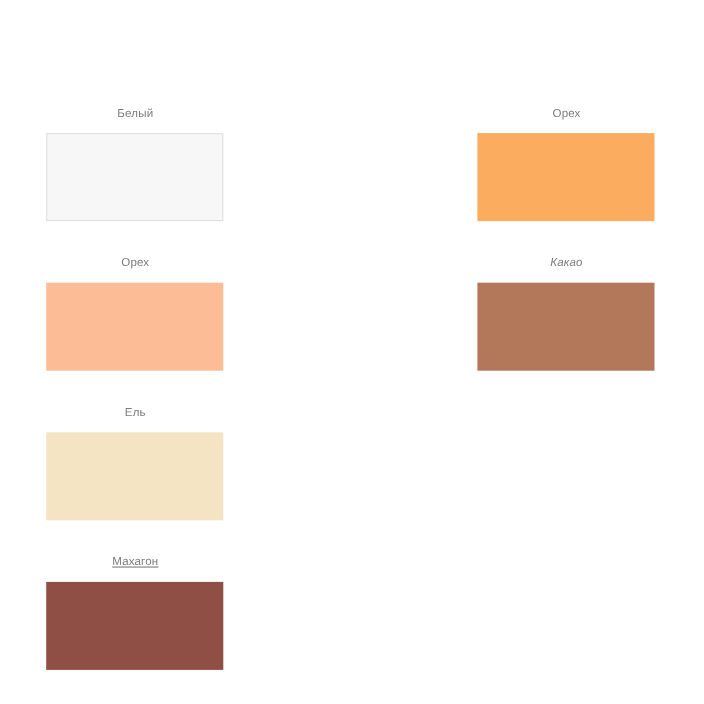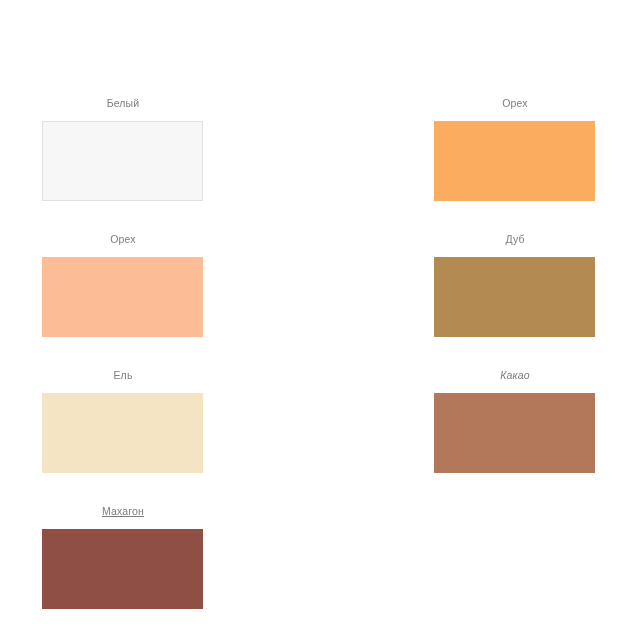--- a/index.html
+++ b/index.html
@@ -95,24 +95,20 @@
 
   </div>
 
   <div class="swatch-column" id="column-right">
 
     <div class="swatch-item">
       <span class="swatch-label" style="color: rgb(125, 125, 125);">Орех</span>
       <span class="swatch-chip" style="background: rgb(251, 172, 94);"></span>
     </div>
 
-    <div class="swatch-item">
-      <span class="swatch-label" style="color: rgb(125, 125, 125);">Дуб</span>
-      <span class="swatch-chip" style="background: rgb(179, 139, 82);"></span>
-    </div>
 
     <div class="swatch-item">
       <span class="swatch-label" style="color: rgb(125, 125, 125); font-style: italic;">Какао</span>
       <span class="swatch-chip" style="background: rgb(179, 119, 90);"></span>
     </div>
 
   </div>
 
 </div>
 

